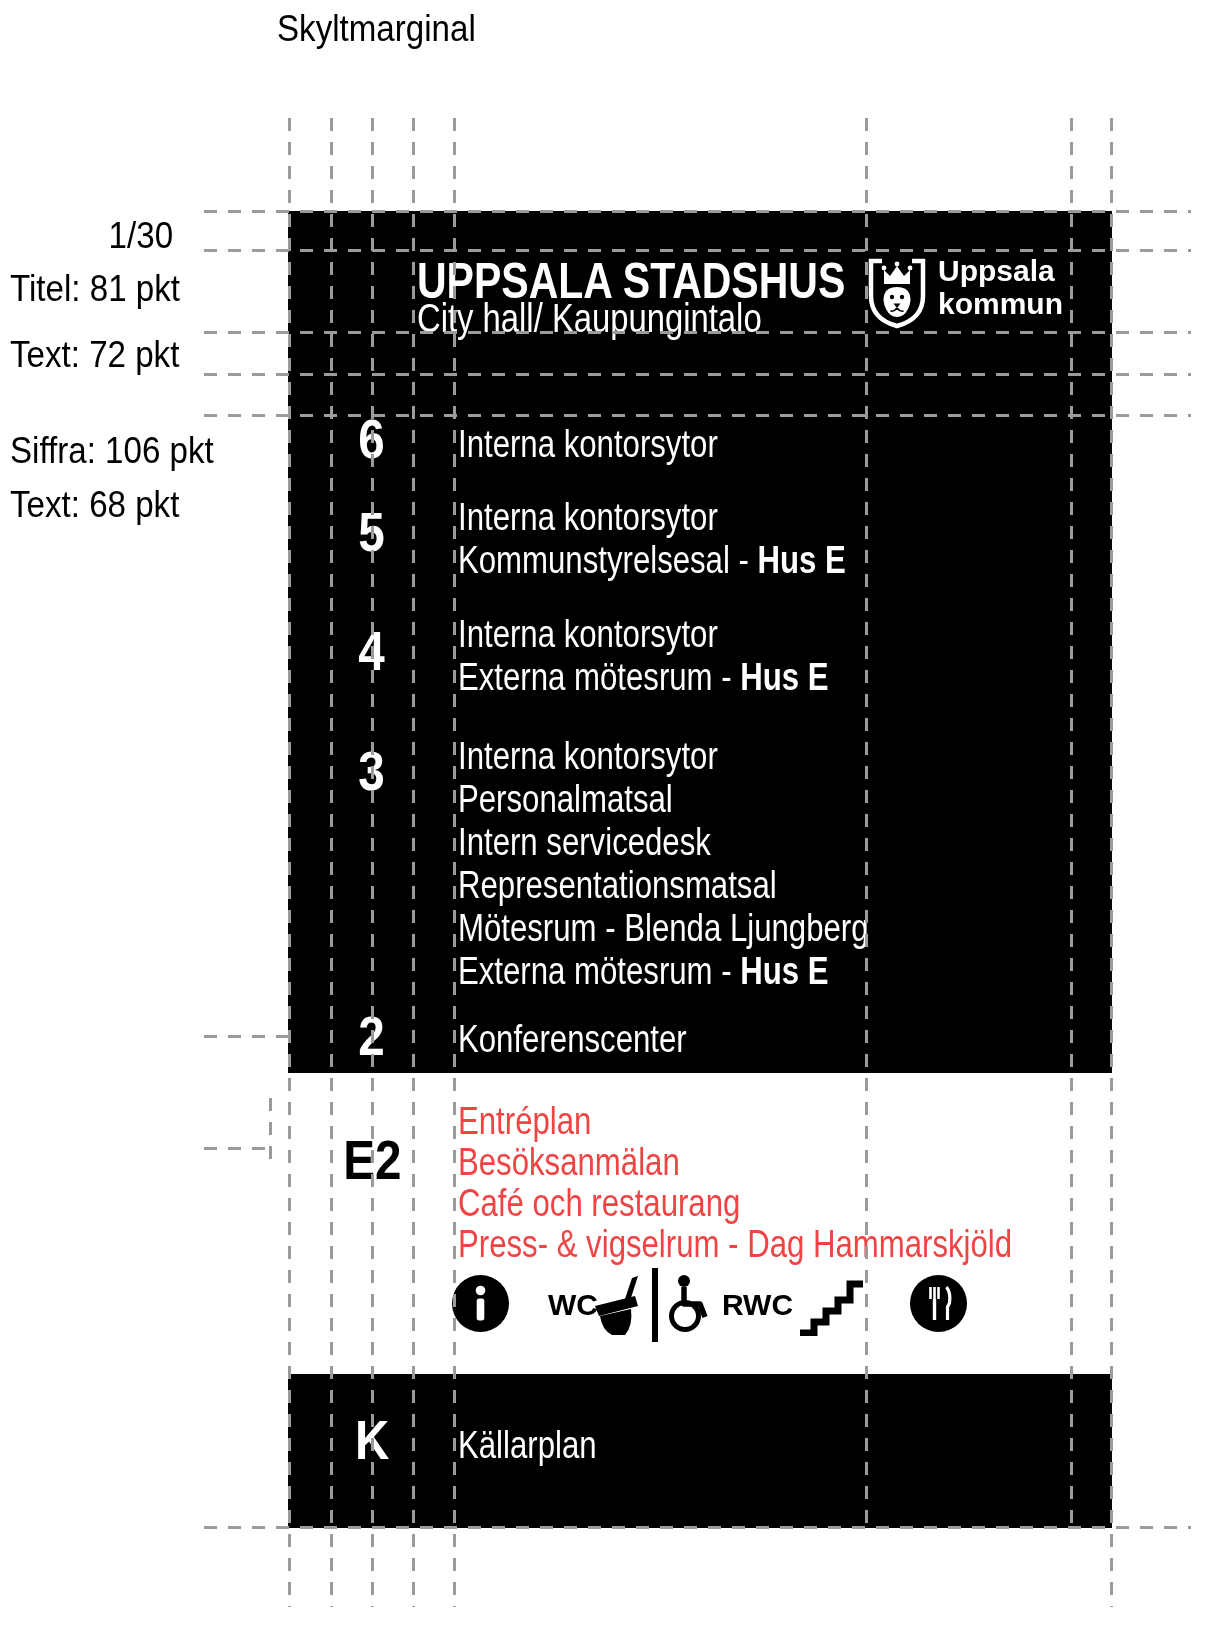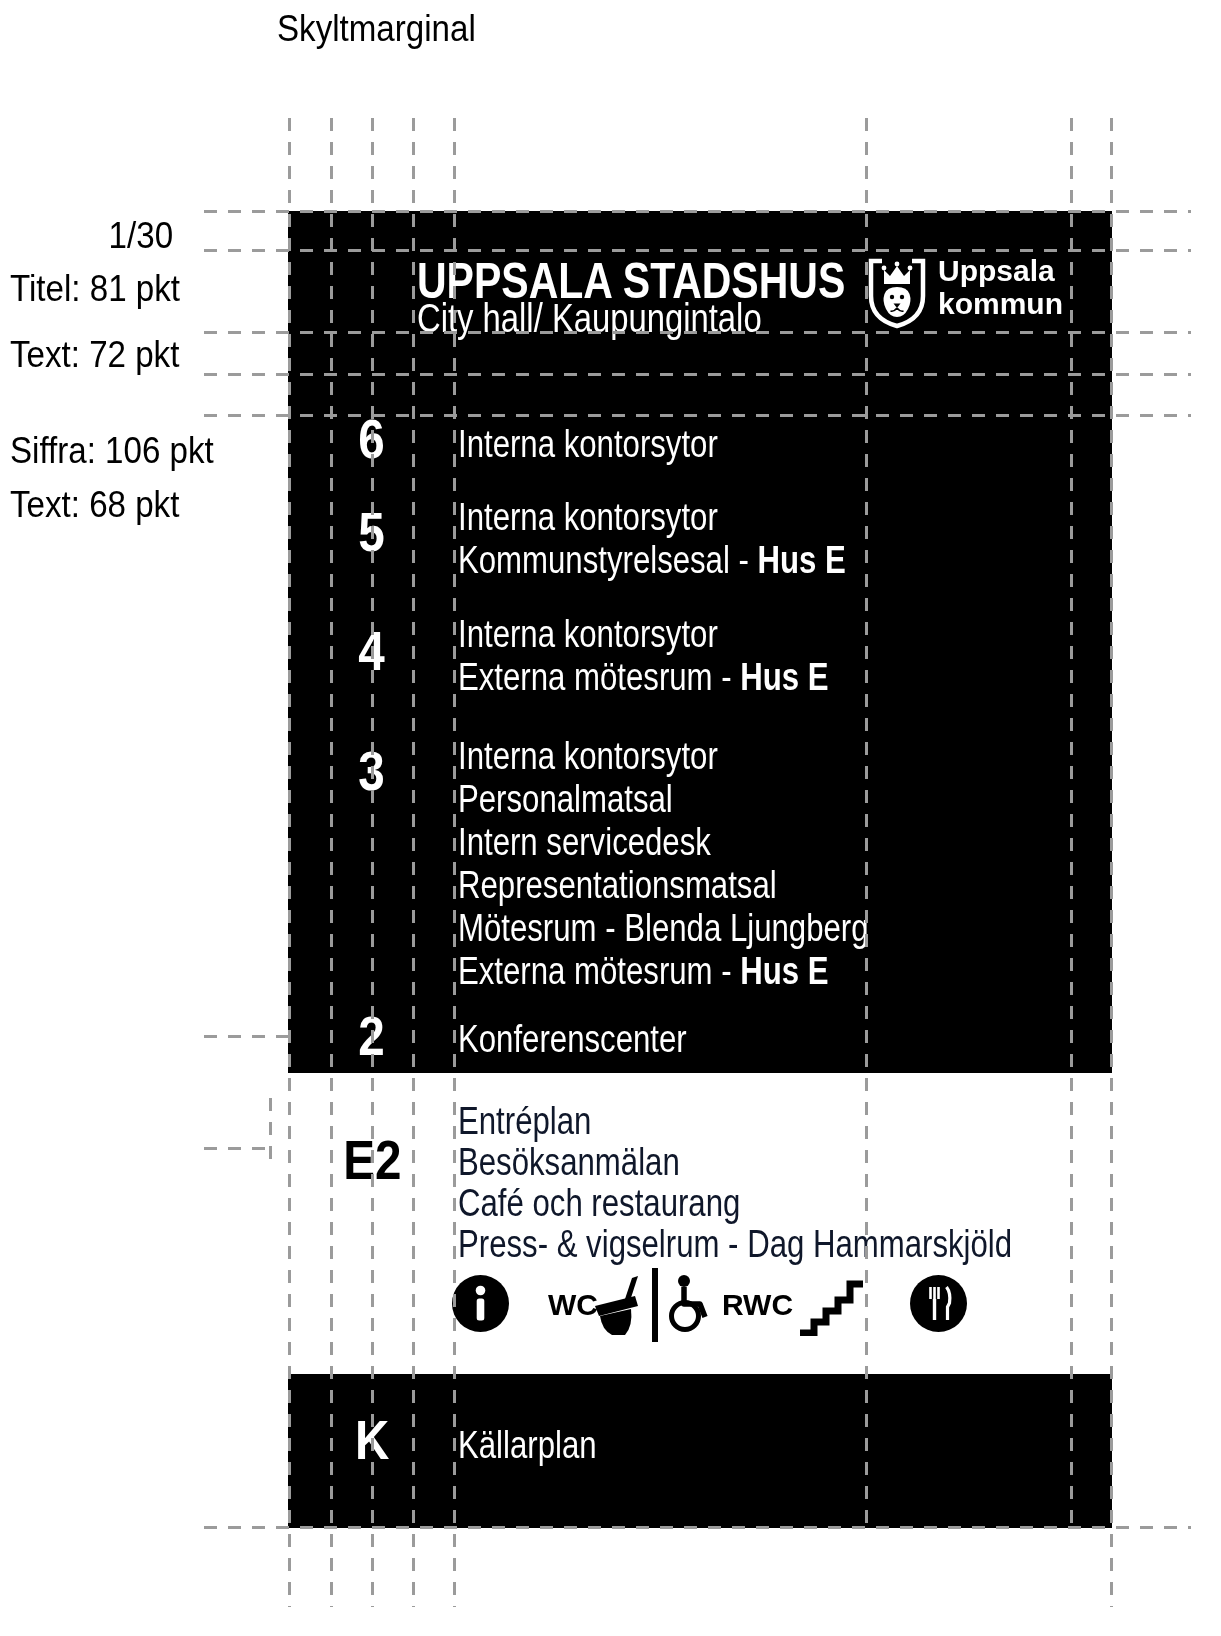--- a/index.html
+++ b/index.html
@@ -20,21 +20,21 @@
   .fnum{position:absolute;left:330px;width:84px;text-align:center;
         font-size:56px;font-weight:bold;color:#fff;line-height:1;}
   .fnum .cx{transform-origin:50% 50%;transform:scaleX(0.85);}
   .flines{margin-left:458px;}
   .fline{height:43px;line-height:43px;font-size:38px;color:#fff;}
   .fline b{font-weight:bold;}
   
   .enum{position:absolute;left:330px;width:84px;text-align:center;
         font-size:56px;font-weight:bold;color:#000;line-height:1;z-index:5;}
   .enum .cx{transform-origin:50% 50%;transform:scaleX(0.85);}
-  .eline{position:absolute;left:458px;height:41px;line-height:41px;font-size:38px;color:#0f172a;z-index:5;}
+  .eline{position:absolute;left:458px;height:41px;line-height:41px;font-size:38px;color:#ef4444;z-index:5;}
   
   .kline{position:absolute;left:458px;font-size:38px;color:#fff;z-index:5;line-height:43px;}
   
   .ann{position:absolute;font-size:36px;color:#000;z-index:5;}
   .ann .cx{transform:scaleX(0.92);}
   .pre{white-space:pre;}
   
   .logo-text{position:absolute;left:938px;top:254px;font-size:30px;font-weight:bold;
              color:#fff;line-height:33px;z-index:5;}
   

